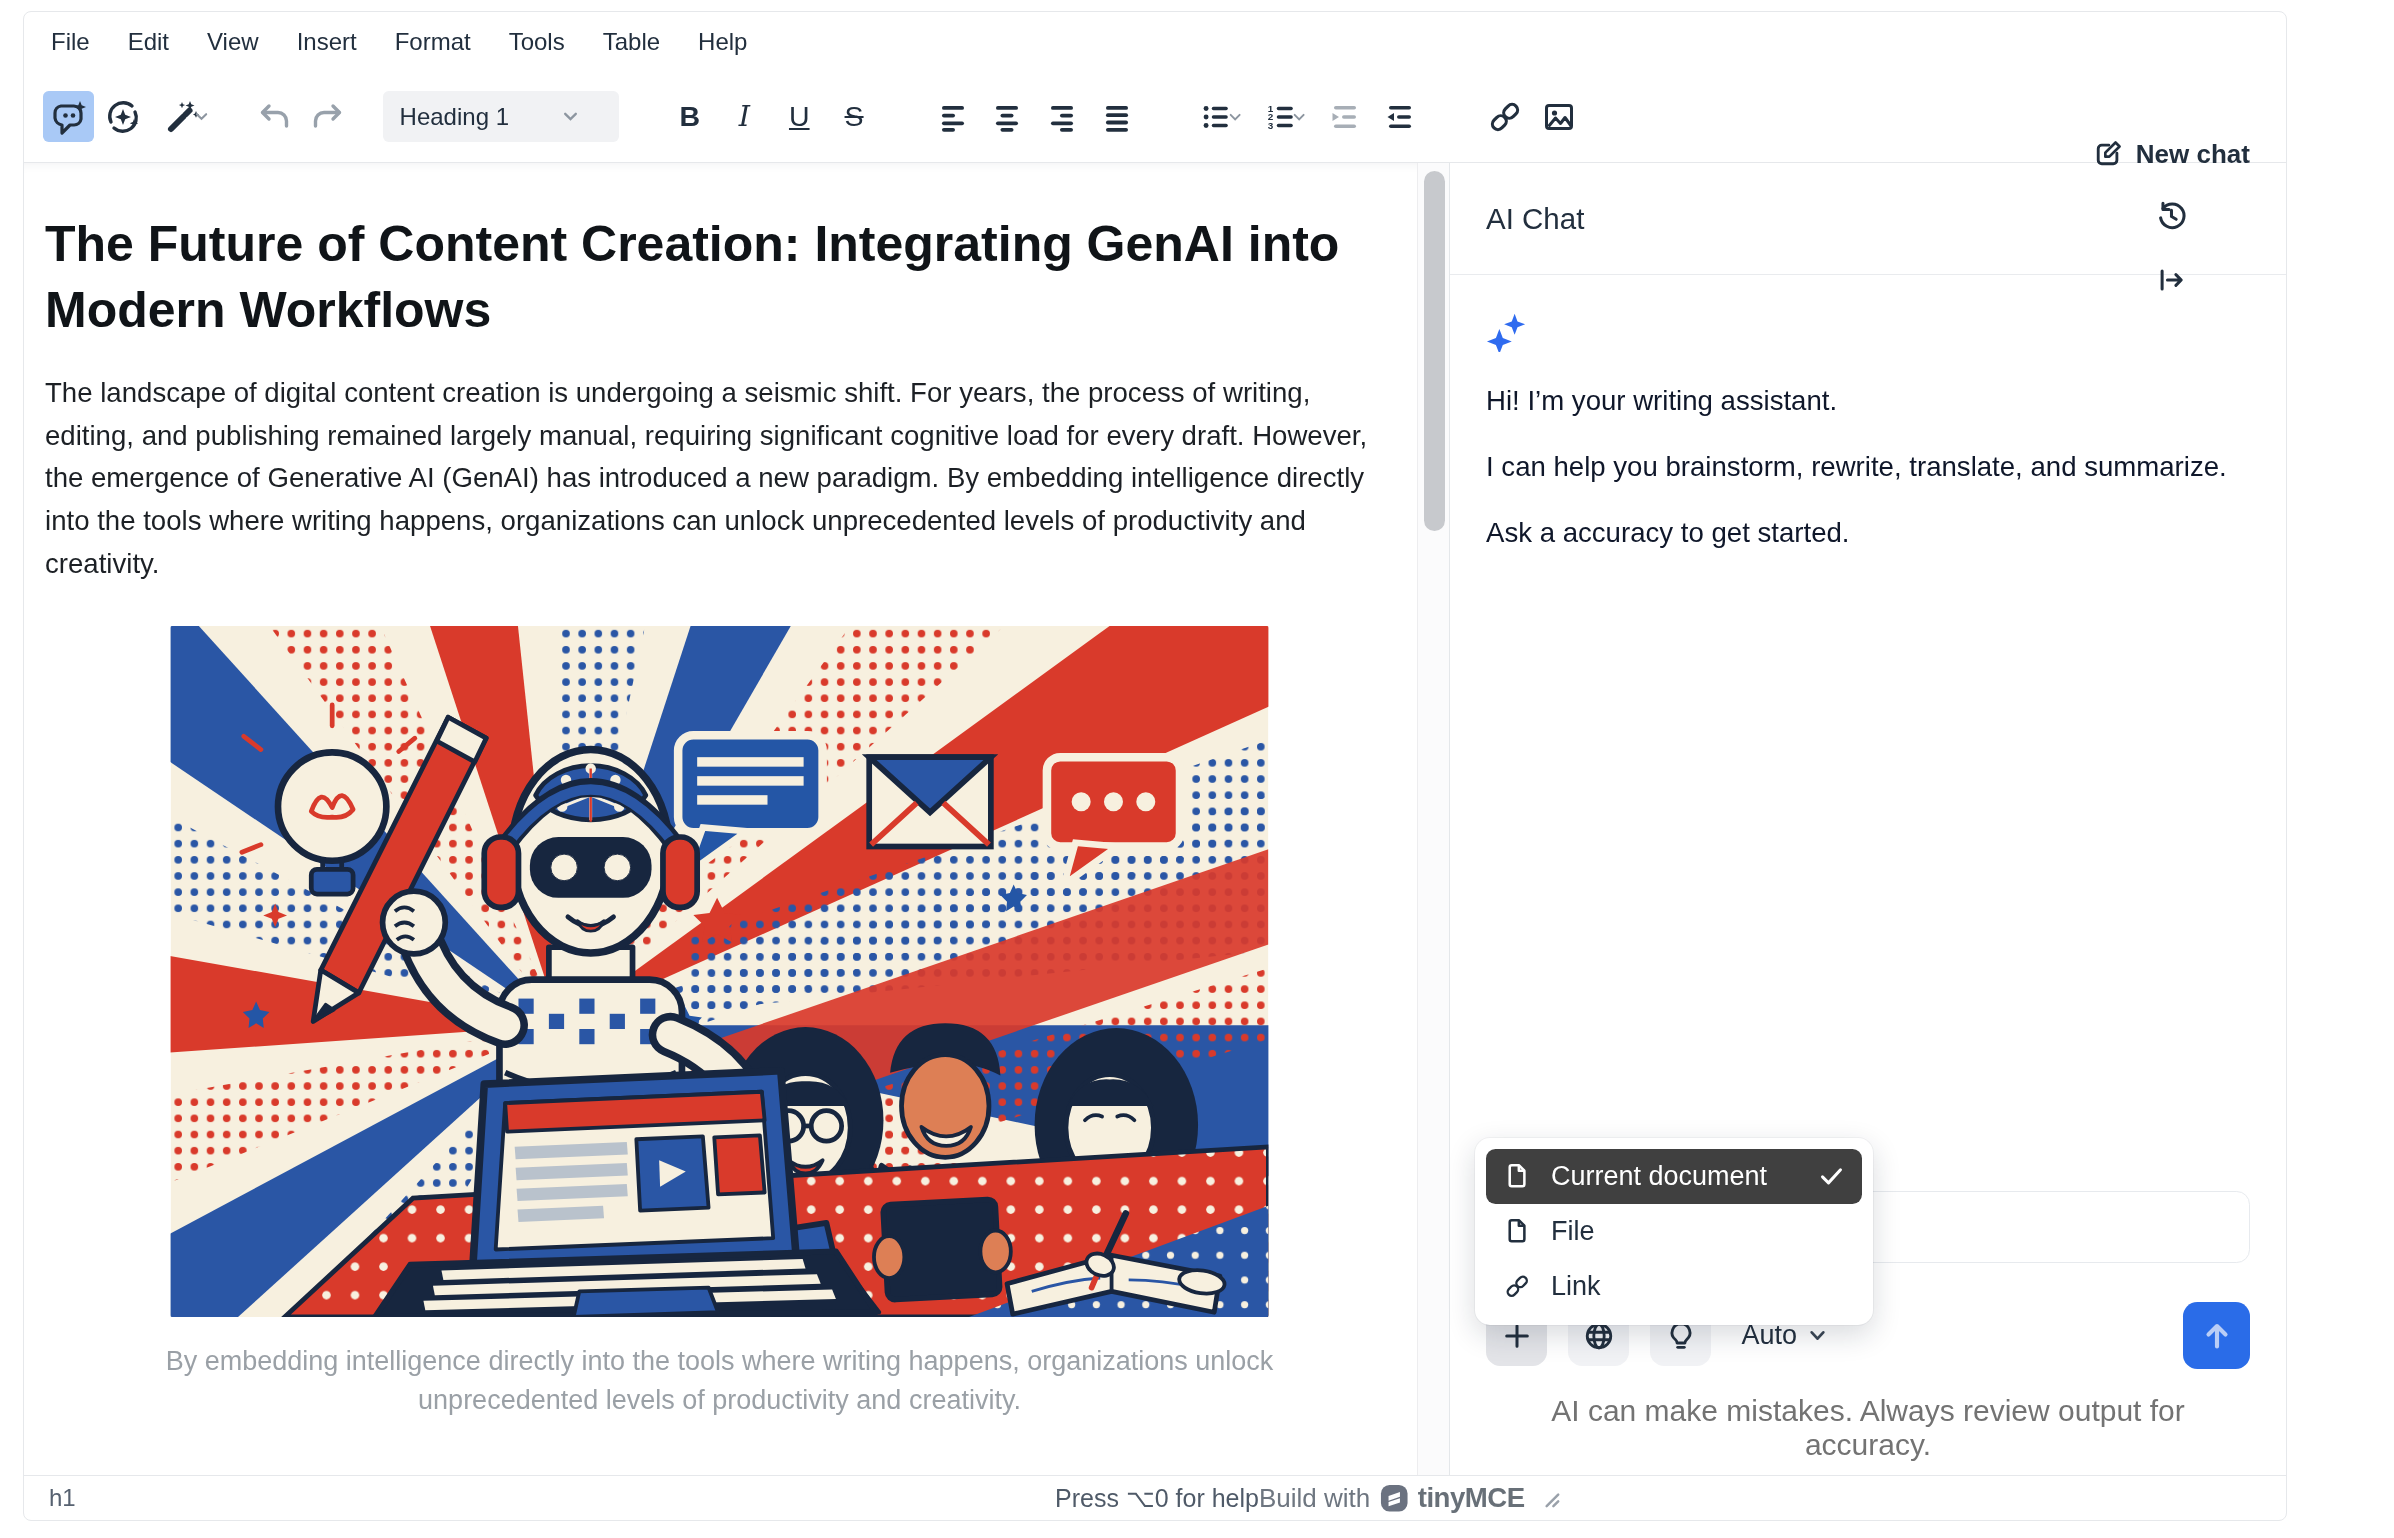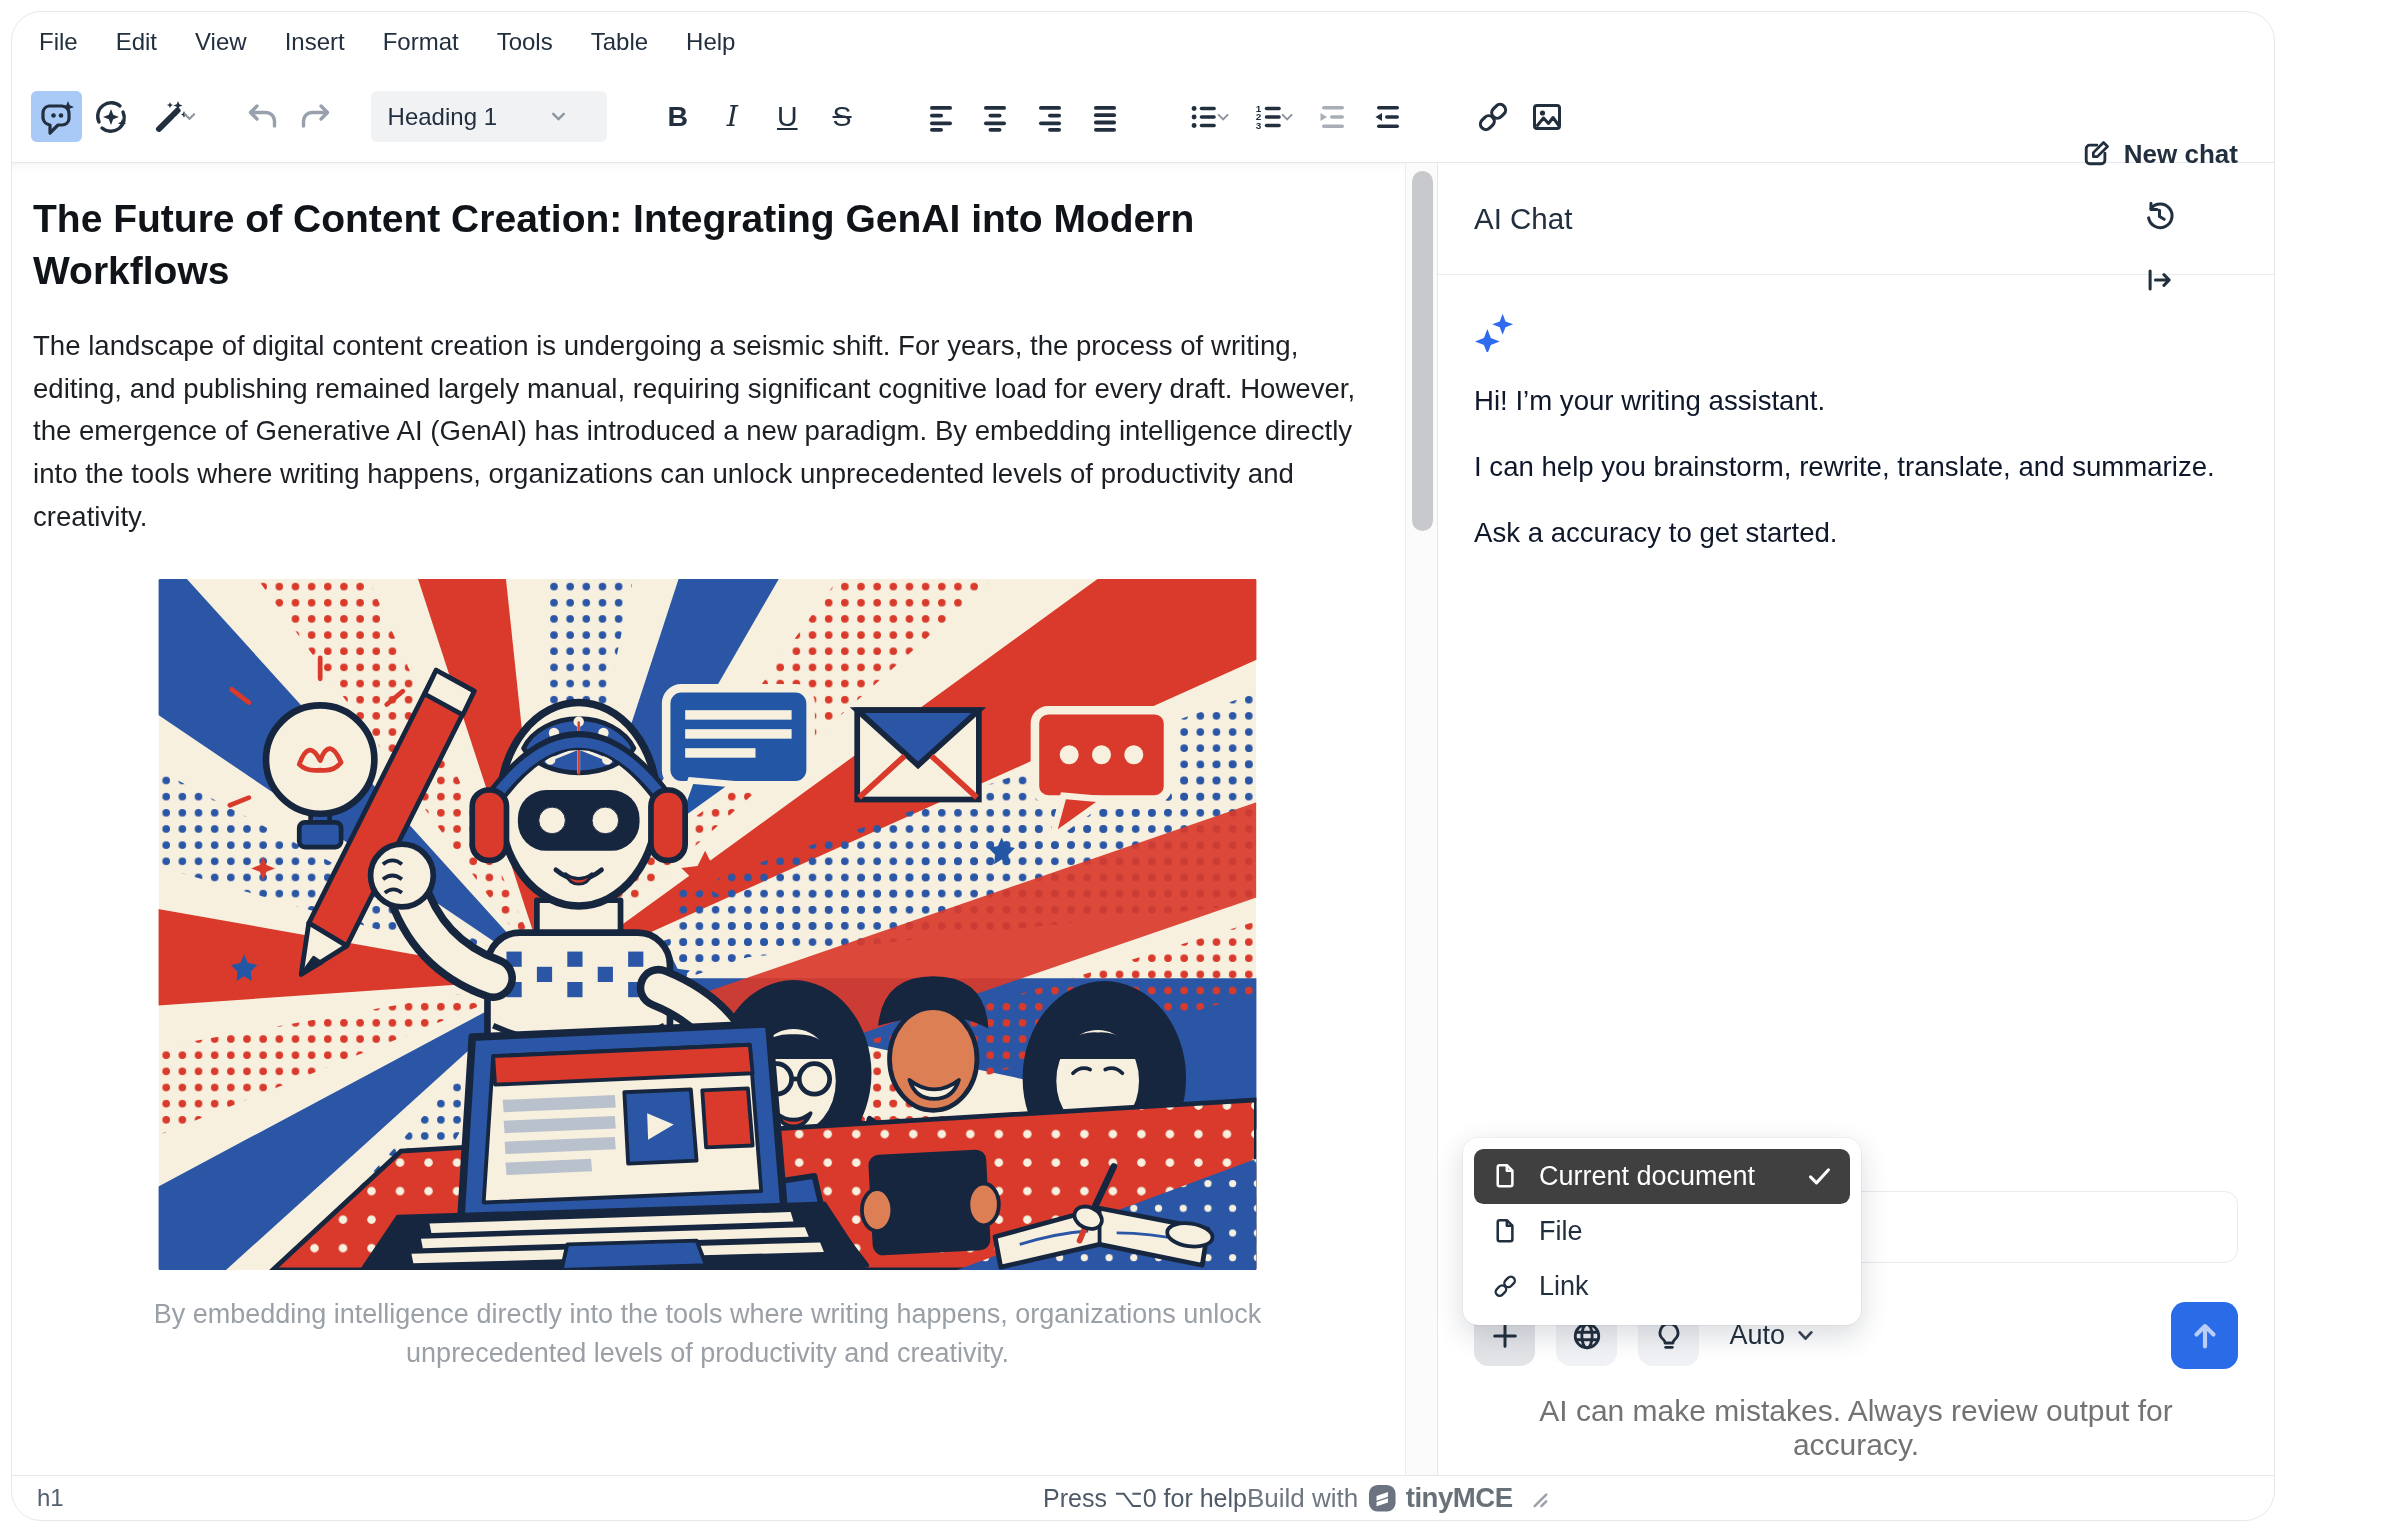--- a/index.html
+++ b/index.html
@@ -1,18 +1,18 @@
 <!DOCTYPE html>
 <html style="font-size:15px"><head>
 <meta charset="utf-8">
 <style>
   * { margin:0; padding:0; box-sizing:border-box; }
   html,body { width:2395px; height:1539px; background:#ffffff; font-family:"Liberation Sans", sans-serif; color:#222f3e; }
-  .frame { position:absolute; left:11px; top:11.4px; width:2264px; height:1510px;
-           border:1.9px solid #e6e8eb; border-radius:30px; background:#fff; overflow:hidden;
+  .frame { position:absolute; left:23px; top:11.4px; width:2264px; height:1510px;
+           border:1.9px solid #e6e8eb; border-radius:8px; background:#fff; overflow:hidden;
            display:flex; flex-direction:column; }
 
   
   .menubar { height:59px; display:flex; align-items:center; padding-left:27px; gap:38px; }
   .menubar span { font-size:24px; color:#222f3e; cursor:default; }
   .toolbar { height:91px; display:flex; align-items:center; padding:0 19px; gap:7.6px; }
   .tb-group { display:flex; align-items:center; gap:3.8px; margin-right:21px; }
   .tb-btn { width:51px; height:51px; border-radius:5.7px; display:flex; align-items:center; justify-content:center; }
   .tb-btn.active { background:#a9c9f6; }
   .tb-btn svg { display:block; }
@@ -24,21 +24,21 @@
   .g-b { font-weight:700; }
   .g-i { font-style:italic; font-family:"DejaVu Serif", serif; }
   .g-u { text-decoration:underline; font-weight:500; }
   .g-s { text-decoration:line-through; font-weight:500; }
   .hdr-divider { height:1px; background:#e6e8eb; }
 
   
   .body { flex:1; display:flex; min-height:0; box-shadow: inset 0 11.4px 11.4px -11.4px rgba(34,47,62,.08); }
 
   .editor { flex:1; padding:0 23px 0 21px; overflow:hidden; }
-  .editor h1 { margin-top:30px; font-size:39px; line-height:1.32; font-weight:700; color:#101418; max-width:1322px; }
+  .editor h1 { margin-top:48px; font-size:50px; line-height:1.32; font-weight:700; color:#101418; max-width:1322px; }
   .editor p.doc { margin-top:28.5px; font-size:27.6px; line-height:1.55; color:#1c2025; max-width:1360px; }
   figure { margin:40px auto 0; width:1099px; }
   figure svg { display:block; border-radius:1.9px; }
   figcaption { margin:25px auto 0; font-size:27px; line-height:1.45; color:#9aa0a6; text-align:center; max-width:1294px; }
 
   .scroll-gutter { width:32px; background:#fbfbfc; border-left:1px solid #ededef; position:relative; }
   .scroll-thumb { position:absolute; left:5.7px; top:7.6px; width:21px; height:360px; border-radius:10.5px; background:#c7c9cd; }
 
   
   .chat { width:837px; border-left:1px solid #e4e7ea; display:flex; flex-direction:column; position:relative; background:#fff; }

